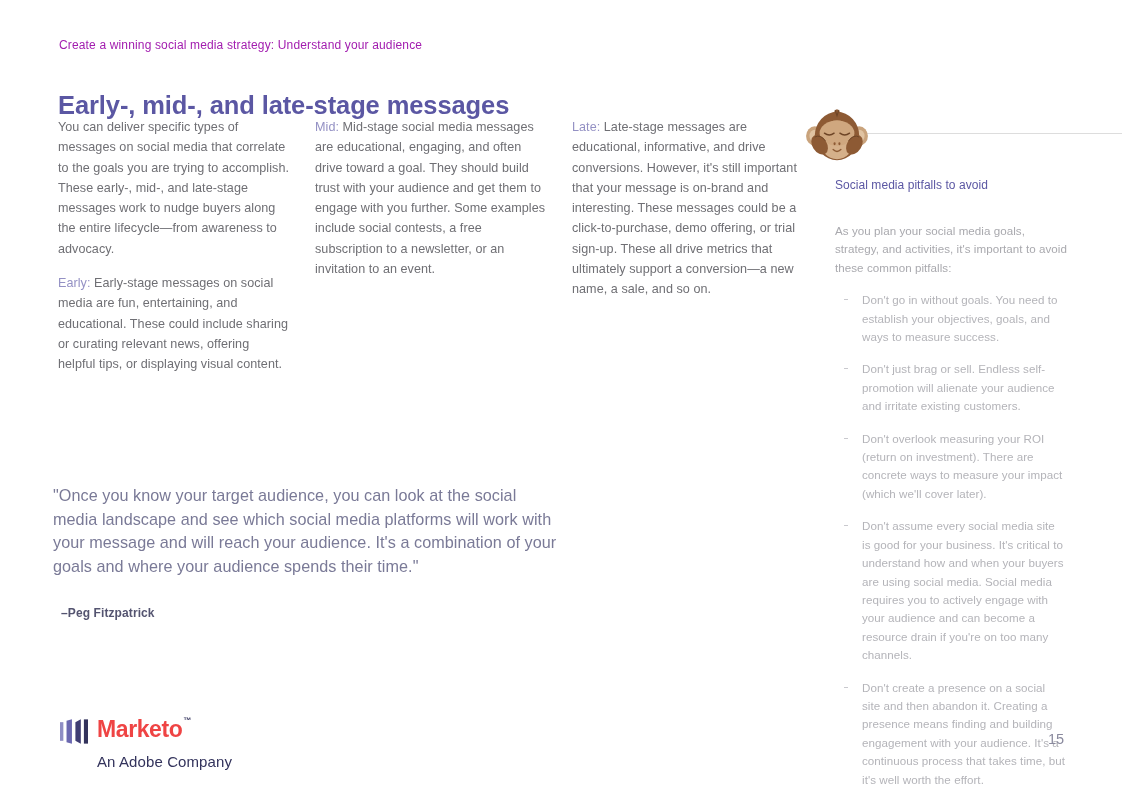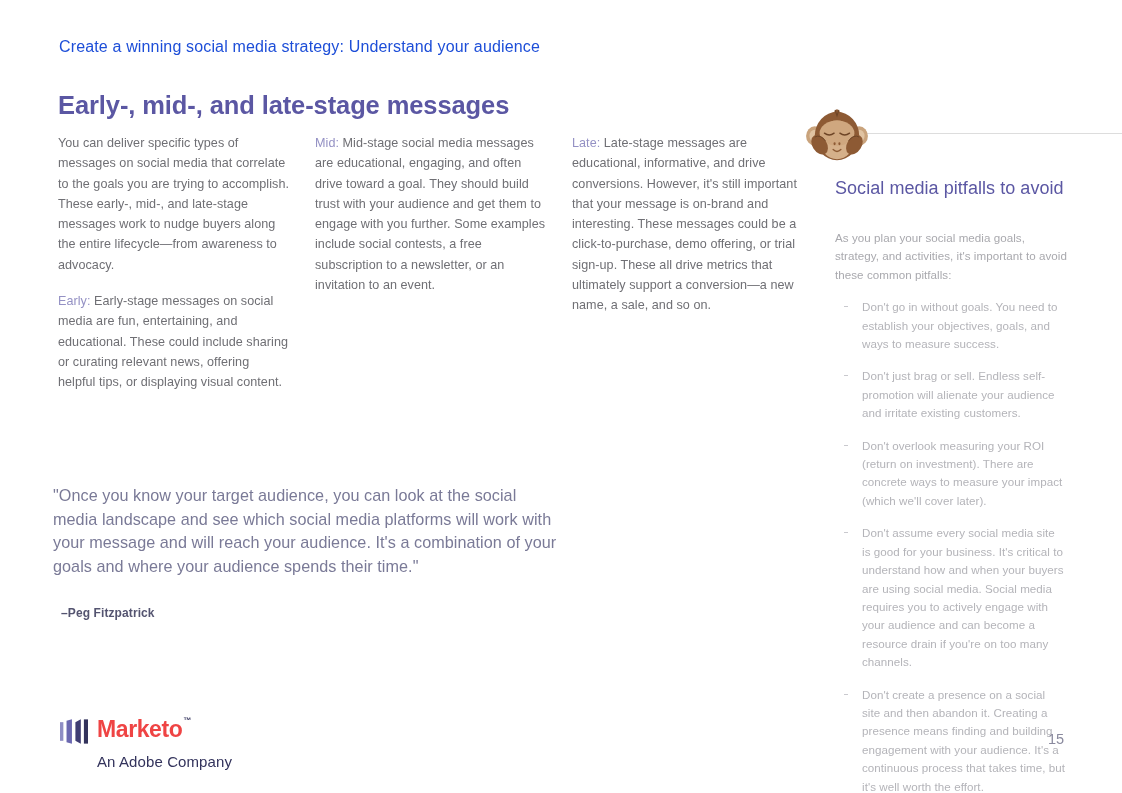--- a/index.html
+++ b/index.html
@@ -21,23 +21,23 @@
     position: absolute;
     inset: 0;
     background: #ffffff;
   }
 
   
   .kicker {
     position: absolute;
     left: 59px;
     top: 38px;
-    font-size: 16px;
+    font-size: 12px;
     letter-spacing: 0.15px;
-    color: #1d4ed8;
+    color: #a21caf;
     white-space: nowrap;
   }
 
   
   .page-title {
     position: absolute;
     left: 58px;
     top: 74px;
     font-size: 25.5px;
     font-weight: 700;
@@ -55,21 +55,21 @@
     display: flex;
     gap: 0;
   }
   .col {
     width: 232px;
     margin-right: 25px;
   }
   .col:last-child { margin-right: 0; }
 
   .col p {
-    margin: 16px 0 14px 0;
+    margin: 0 0 14px 0;
     font-size: 12.6px;
     line-height: 20.3px;
     color: #6f6f74;
     letter-spacing: 0.05px;
   }
   .col p:last-child { margin-bottom: 0; }
 
   .stage-label {
     color: #9491c4;
   }
@@ -120,21 +120,21 @@
   .monkey {
     position: absolute;
     left: 0;
     top: 0;
     width: 62px;
     height: 58px;
   }
 
   .sidebar-heading {
     margin: 8px 0 0 29px;
-    font-size: 18px;
+    font-size: 12px;
     font-weight: 400;
     color: #5b57a3;
     letter-spacing: 0.05px;
   }
 
   .sidebar-intro {
     margin: 30px 0 0 29px;
     width: 232px;
     font-size: 11.6px;
     line-height: 18.4px;

